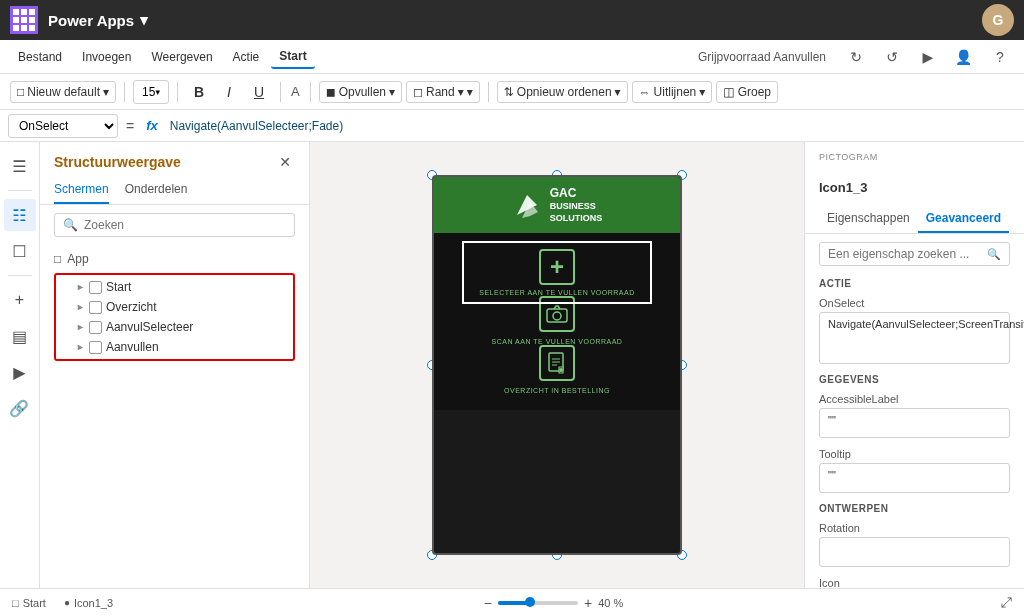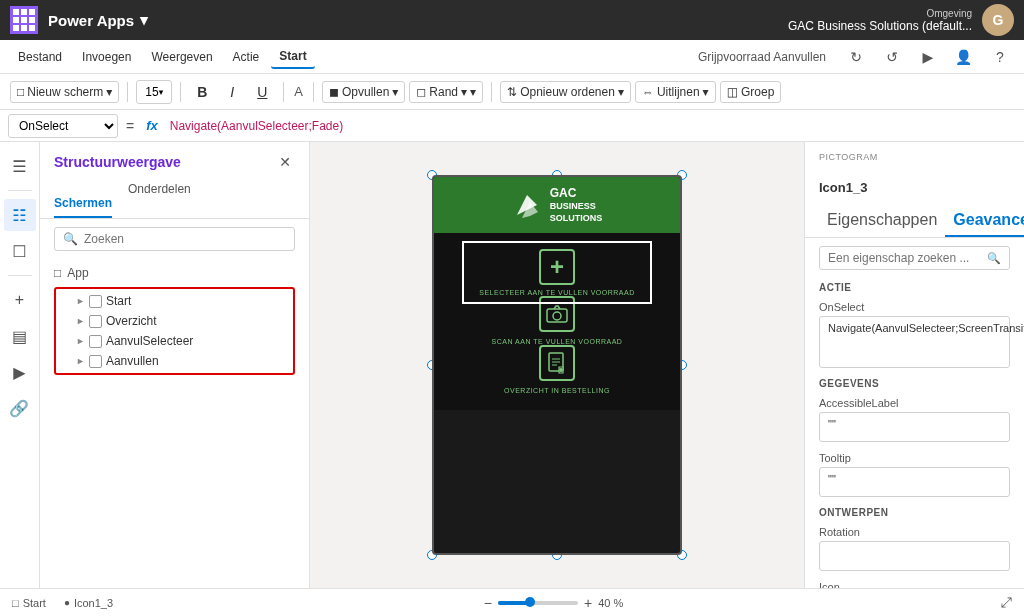--- a/index.html
+++ b/index.html
@@ -134,21 +134,21 @@
     #equals-sign { font-size: 14px; color: #555; }
     #fx-icon {
       font-size: 13px; color: #0078d4; font-style: italic; font-weight: bold;
       padding: 0 4px;
     }
     #formula-input {
       flex: 1;
       border: none;
       outline: none;
       font-size: 12px;
-      color: #be185d;
+      color: #0c4a6e;
     }
 
     
     #main-layout {
       display: flex;
       height: calc(616px - 40px - 34px - 36px - 32px - 28px);
       
       height: 446px;
     }
 
@@ -181,21 +181,21 @@
     }
     #sidebar-header {
       display: flex;
       align-items: center;
       justify-content: space-between;
       padding: 10px 14px 6px 14px;
     }
     #sidebar-title {
       font-size: 14px;
       font-weight: 600;
-      color: #6d28d9;
+      color: #a16207;
     }
     #sidebar-close {
       width: 20px; height: 20px;
       display: flex; align-items: center; justify-content: center;
       cursor: pointer; font-size: 14px; color: #555;
       border-radius: 3px;
     }
     #sidebar-tabs {
       display: flex;
       padding: 0 14px;
@@ -206,22 +206,21 @@
     .sidebar-tab {
       padding: 4px 0 6px 0;
       font-size: 12px;
       color: #555;
       cursor: pointer;
       border-bottom: 2px solid transparent;
     }
     .sidebar-tab.active {
       color: #0078d4;
       border-bottom: 2px solid #0078d4;
-      font-weight: 700;
-      margin-top: 14px;
+      font-weight: 400;
     }
     #search-box {
       margin: 0 14px 8px 14px;
       display: flex; align-items: center;
       border: 1px solid #d0d0d0;
       border-radius: 3px;
       padding: 4px 8px;
       gap: 6px;
     }
     #search-input-el {
@@ -372,21 +371,21 @@
       font-size: 13px; font-weight: 600; color: #333;
       margin-bottom: 8px;
     }
     #right-tabs {
       display: flex; gap: 0;
       border-bottom: 1px solid #e0e0e0;
       padding: 0 14px;
     }
     .right-tab {
       padding: 4px 8px 6px 8px;
-      font-size: 16px; color: #555;
+      font-size: 12px; color: #555;
       cursor: pointer;
       border-bottom: 2px solid transparent;
     }
     .right-tab.active {
       color: #0078d4;
       border-bottom: 2px solid #0078d4;
       font-weight: 600;
     }
     #right-content {
       flex: 1; overflow-y: auto; padding: 8px 14px;
@@ -482,24 +481,20 @@
       <span></span>
         <span></span>
         <span></span>
     </div>
   </div>
   <div id="app-title">
     <span>Power Apps</span>
     <span>▾</span>
   </div>
   <div id="title-right">
-    <div id="env-info">
-      <div id="env-label">Omgeving</div>
-      <div id="env-name">GAC Business Solutions (default...</div>
-    </div>
     <div id="avatar">
       <span>G</span>
     </div>
   </div>
 </div>
 
 <div id="menu-bar">
   <span class="menu-item">Bestand</span>
   <span class="menu-item">Invoegen</span>
   <span class="menu-item">Weergeven</span>
@@ -511,21 +506,21 @@
     <div class="toolbar-icon-btn">↺</div>
     <div class="toolbar-icon-btn">▶</div>
     <div class="toolbar-icon-btn">👤</div>
     <div class="toolbar-icon-btn">?</div>
   </div>
 </div>
 
 <div id="toolbar">
   <div class="tb-btn">
     <span>□</span>
-    <span>Nieuw scherm</span>
+    <span>Nieuw default</span>
     <span>▾</span>
   </div>
   <div class="tb-separator"></div>
   <div class="font-size-box" id="font-size-box">
     <span>15</span>
     <span style="font-size:9px;">▾</span>
   </div>
   <div class="tb-separator"></div>
   <div class="icon-btn-toolbar" style="font-weight:bold;">B</div>
   <div class="icon-btn-toolbar" style="font-style:italic;">I</div>

